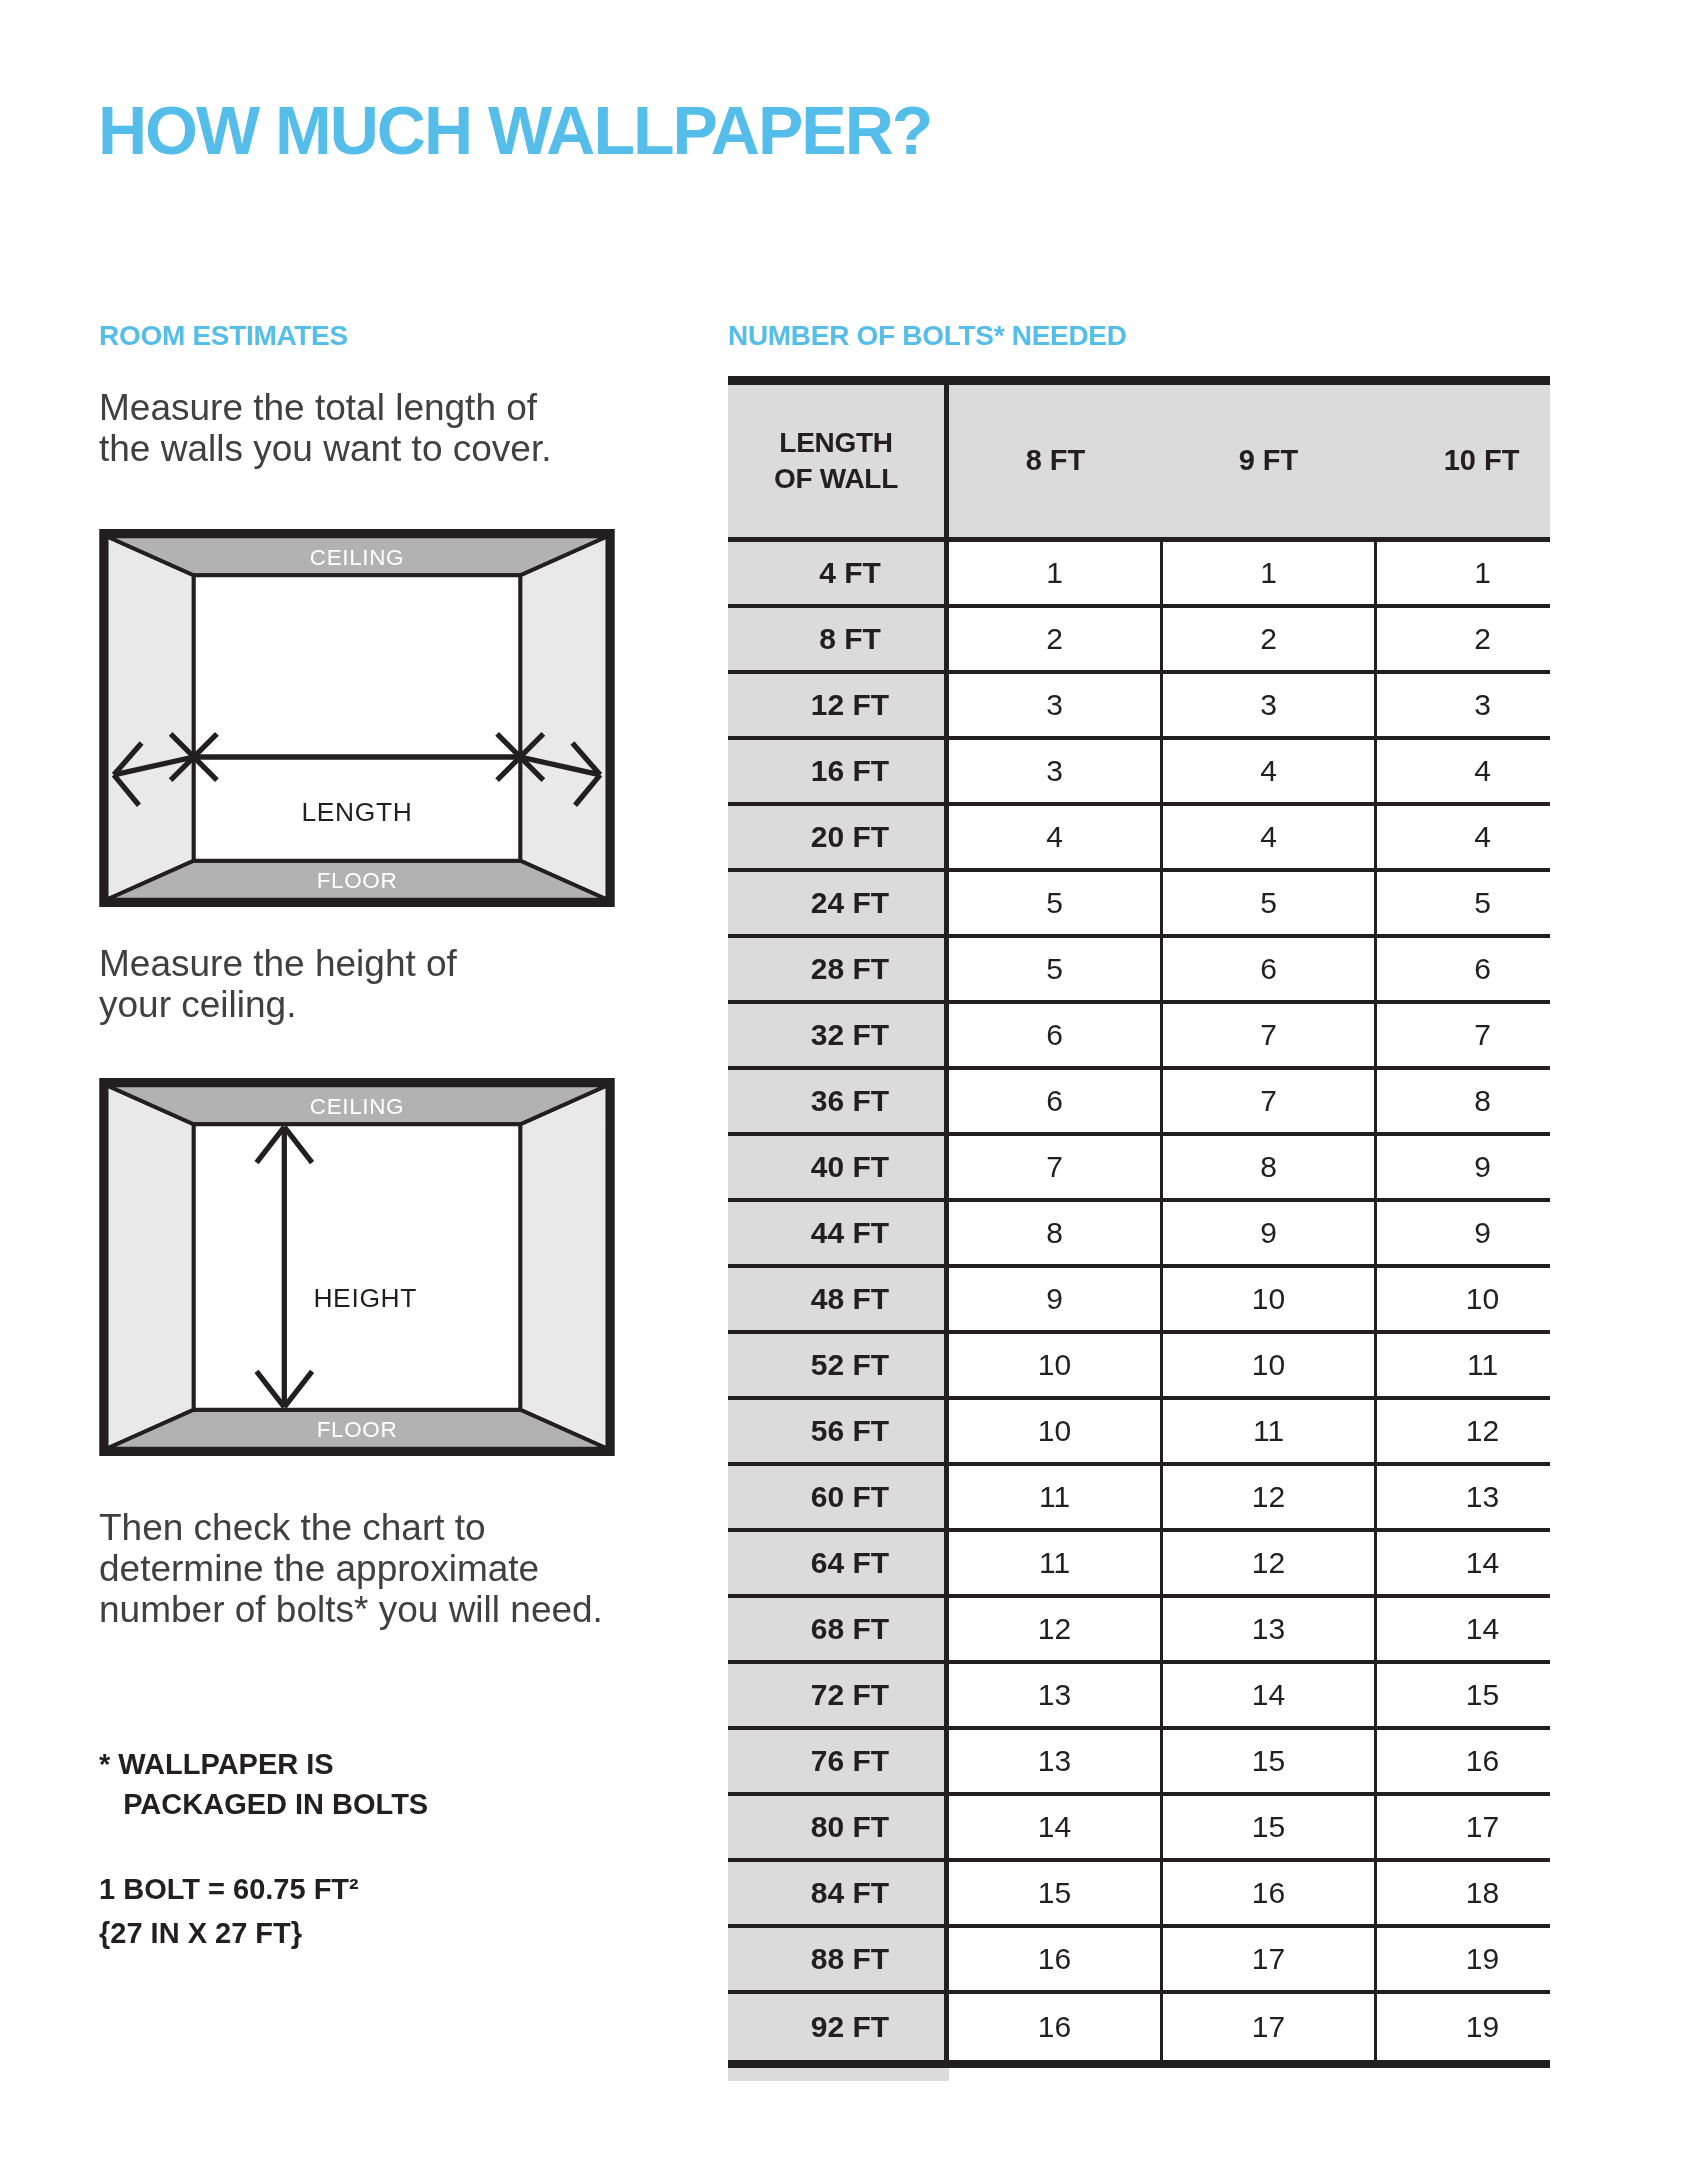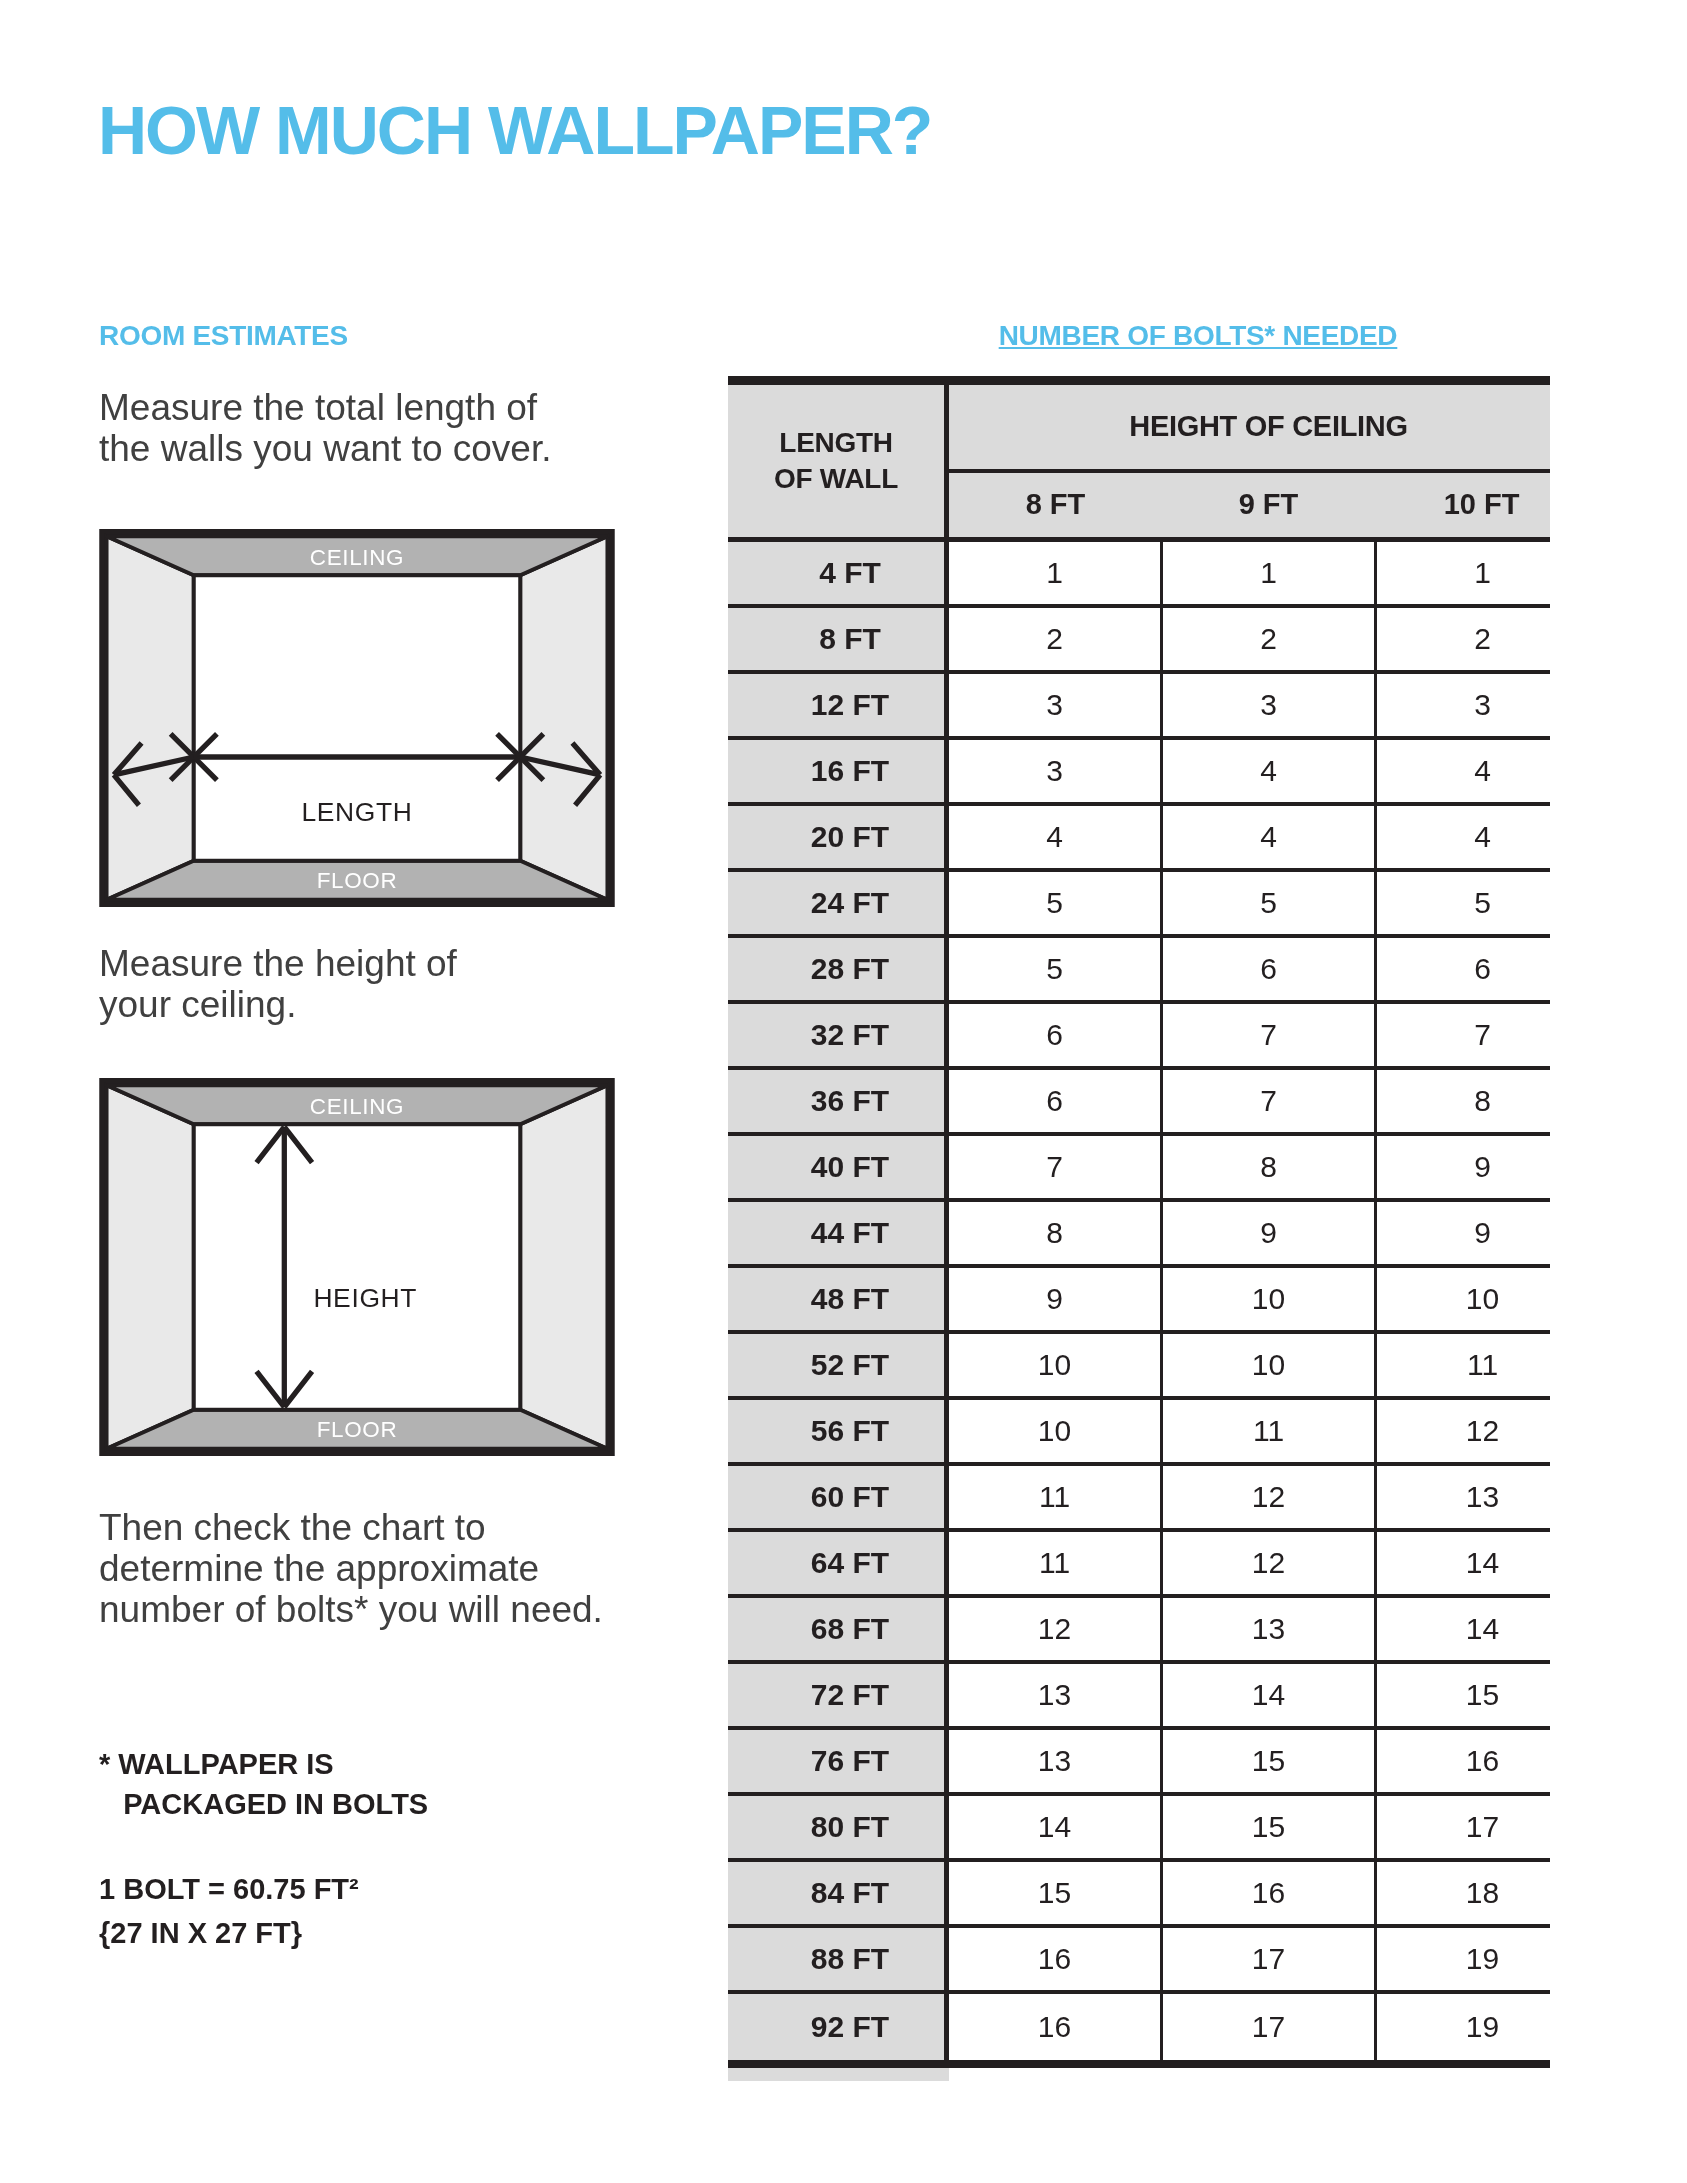--- a/index.html
+++ b/index.html
@@ -23,21 +23,21 @@
     white-space: nowrap;
   }
   .section-head {
     top: 320px;
     font-size: 28px; font-weight: bold;
     letter-spacing: -0.3px;
     color: #54bde9;
     white-space: nowrap;
   }
   #room-estimates-head { left: 99px; }
-  #bolts-needed-head { left: 768px; width: 860px; text-align: center; text-decoration: underline; }
+  #bolts-needed-head { left: 728px; width: 860px; text-align: left; }
 
   
   .body-text {
     left: 99px;
     font-size: 37px;
     line-height: 41px;
     white-space: pre-line;
     color: #404040;
   }
   .bold-note {
@@ -186,21 +186,20 @@
 
   <div class="abs bold-note" style="top:1867px; line-height:44px;">1 BOLT = 60.75 FT²
 {27 IN X 27 FT}</div>
 
   <div class="abs bolts-table">
     <div class="t-topbar"></div>
     <div class="t-header">
       <div class="t-col0">LENGTH
 OF WALL</div>
       <div class="t-hright">
-        <div class="t-group">HEIGHT OF CEILING</div>
         <div class="t-sub">
           <div class="t-sub-cell">8 FT</div>
           <div class="t-sub-cell">9 FT</div>
           <div class="t-sub-cell">10 FT</div>
         </div>
       </div>
     </div>
     <div class="t-body" id="table-body">
     <div class="t-row">
       <div class="t-row-label">4 FT</div>

